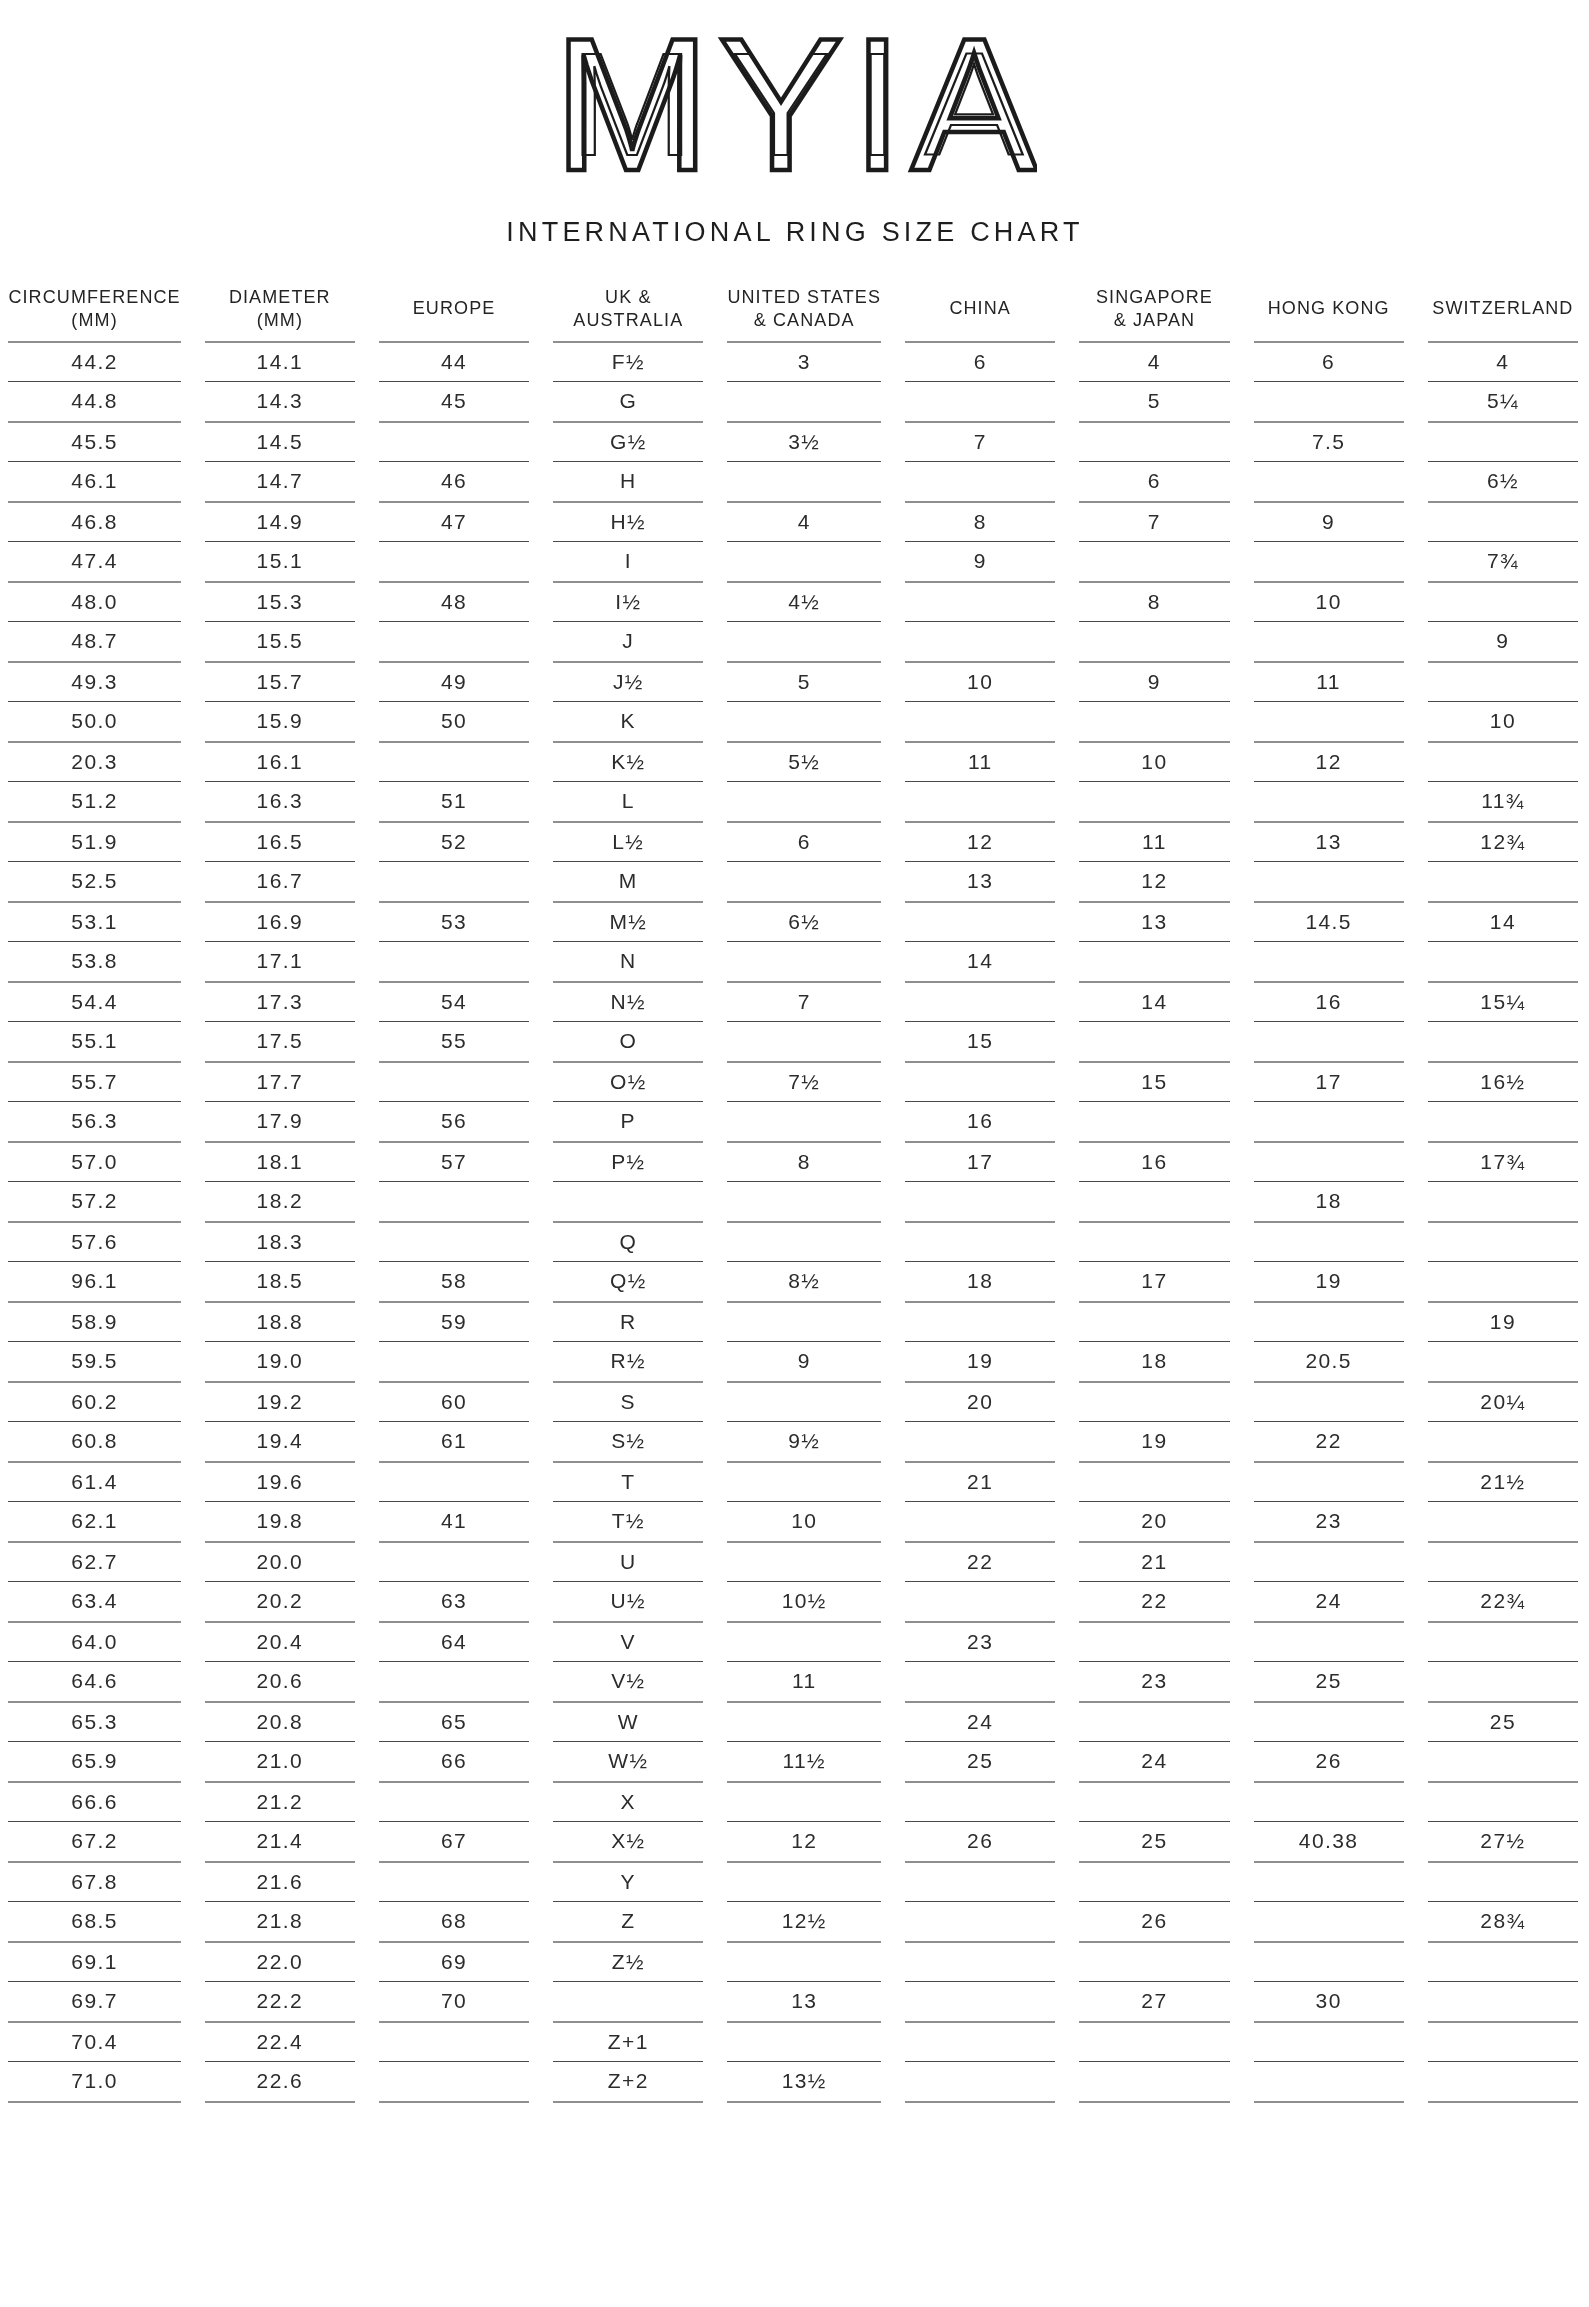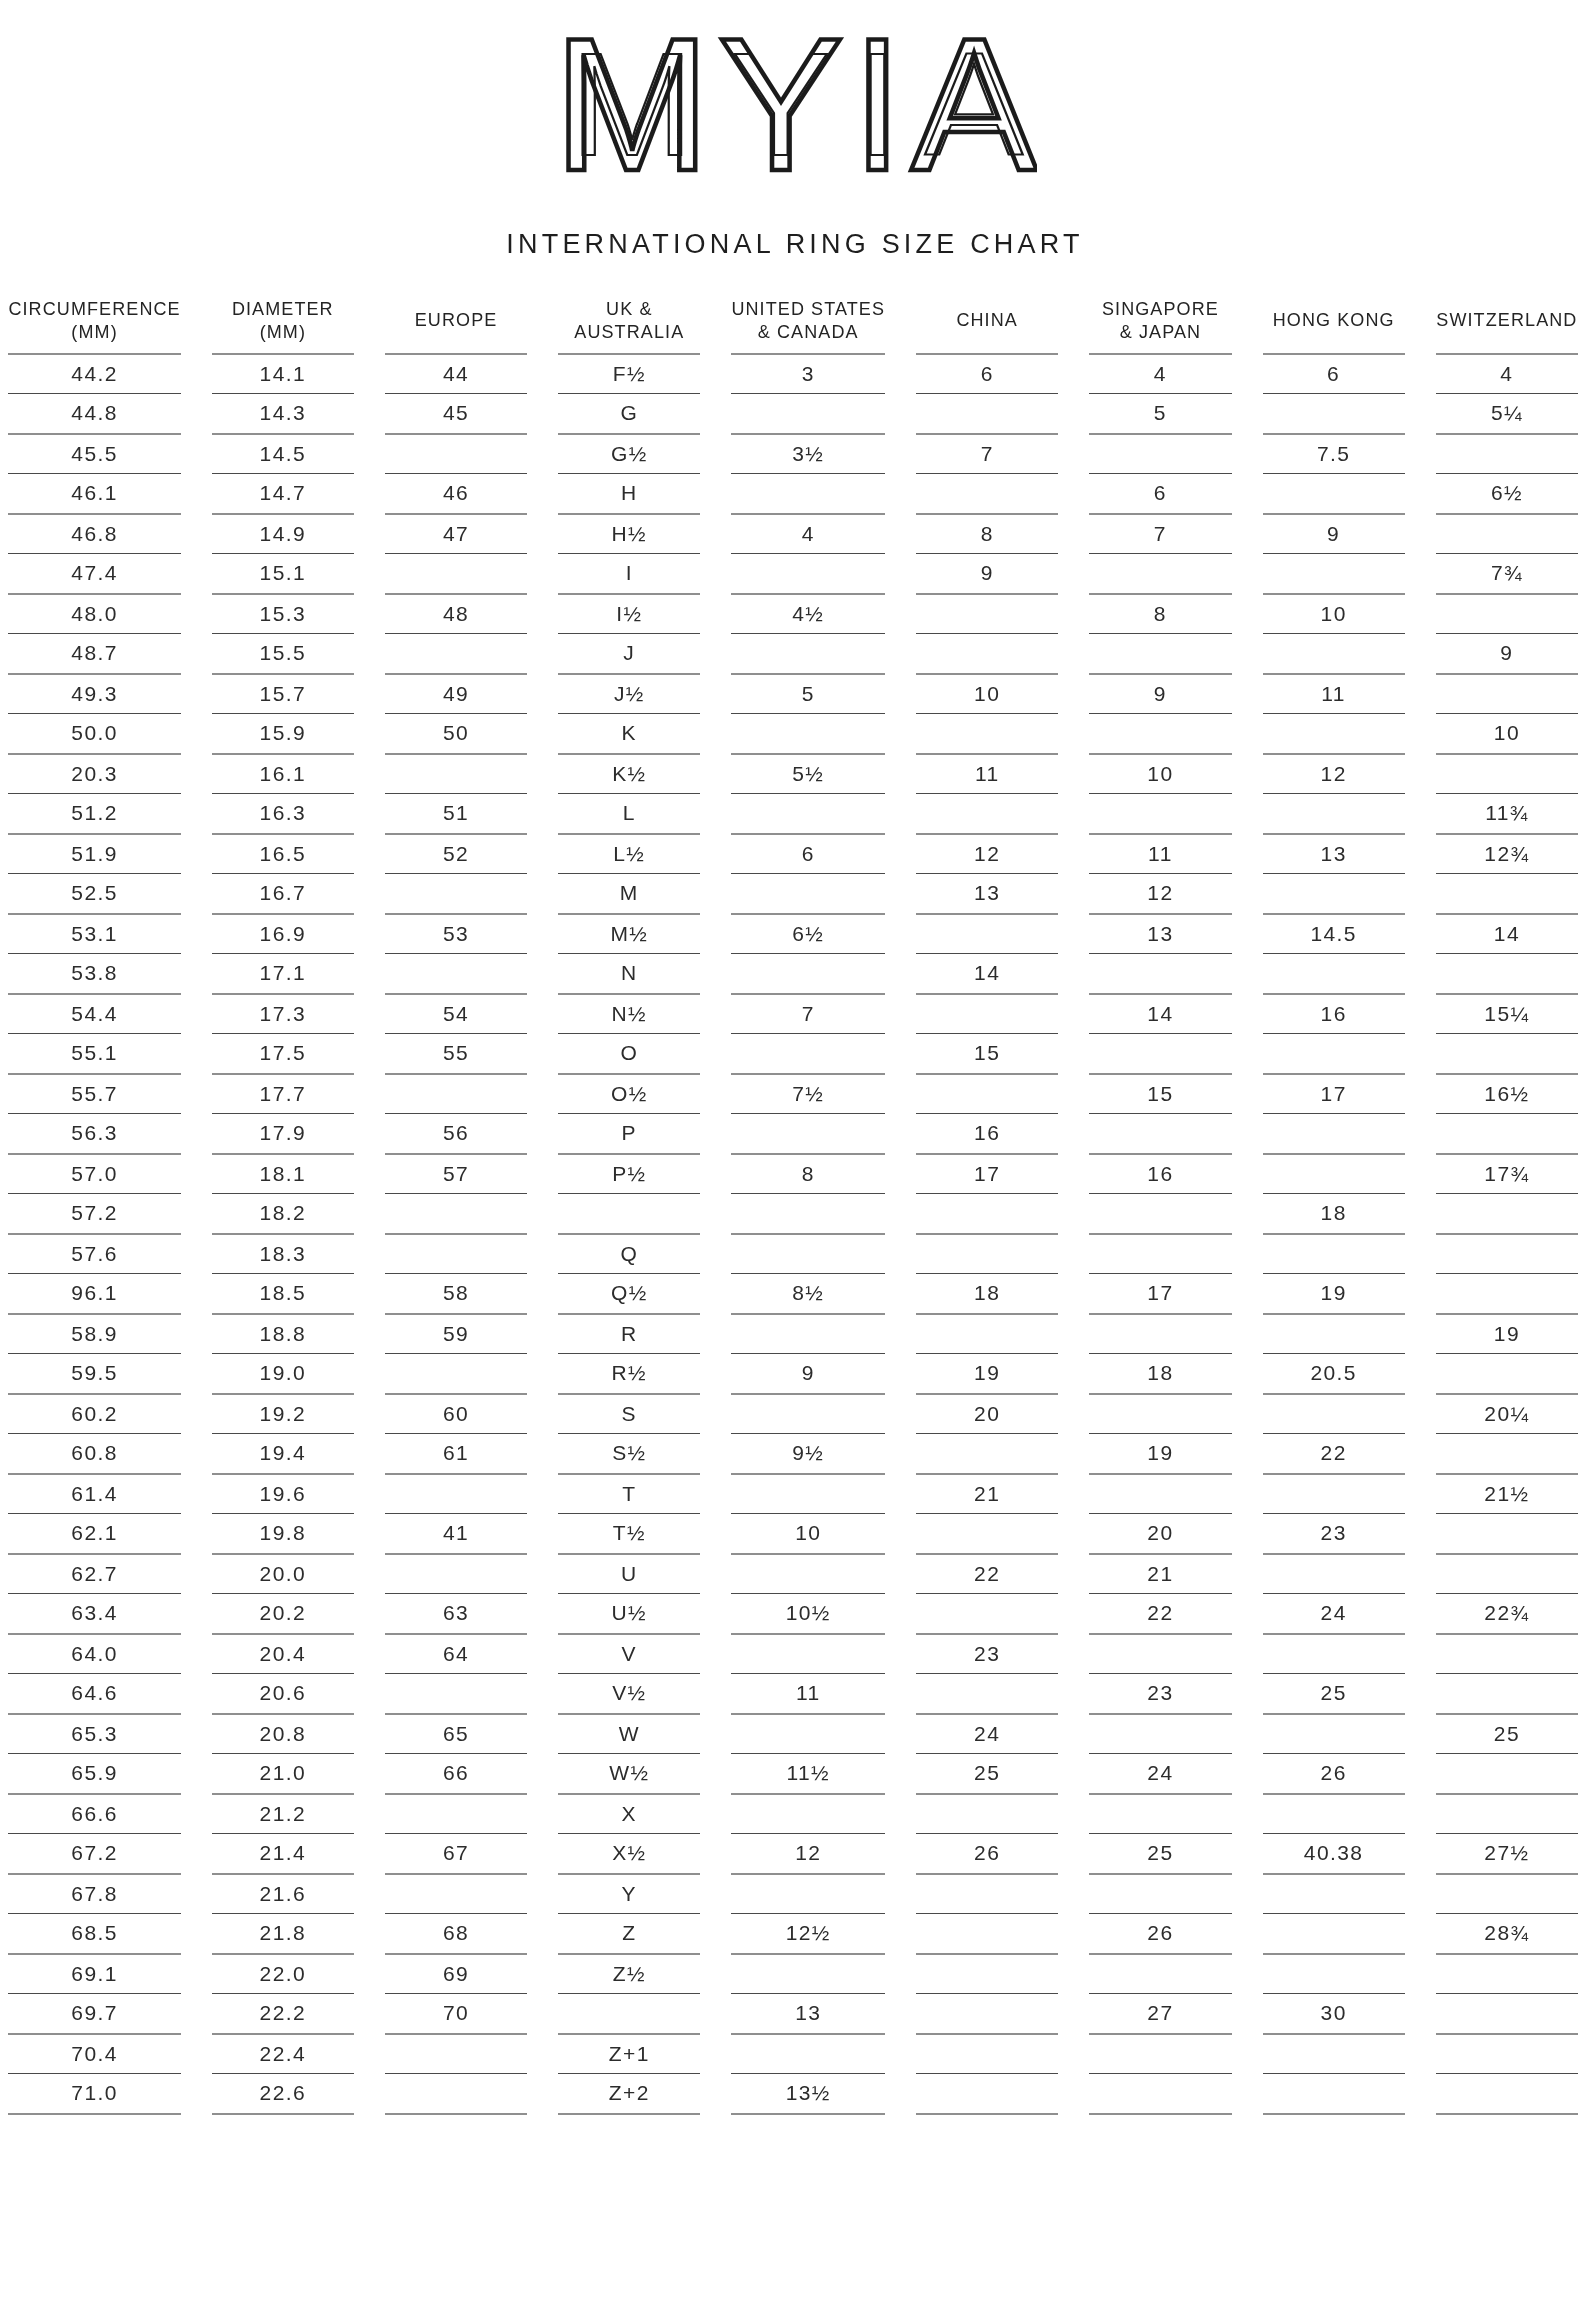--- a/index.html
+++ b/index.html
@@ -16,32 +16,32 @@
     overflow:hidden;
   }
   .logo-wrap{
     padding-top:29.5px;
     text-align:center;
   }
   .logo-wrap svg{display:inline-block;}
   .logo-outer{fill:#ffffff;stroke:#1b1b1b;stroke-width:6.5;}
   .logo-inner{fill:none;stroke:#1b1b1b;stroke-width:3.2;}
   .page-title{
-    margin-top:50px;
+    margin-top:38px;
     text-align:center;
     font-size:27px;
     letter-spacing:4.2px;
     color:#1e1e1e;
     line-height:1;
   }
   .size-grid{
     margin:32px 12px 0 8.4px;
     display:grid;
     grid-template-columns:repeat(9,1fr);
-    column-gap:31px;
+    column-gap:24px;
   }
   .hcell{
     height:63px;
     display:flex;
     flex-direction:column;
     align-items:center;
     justify-content:center;
     font-size:18px;
     letter-spacing:1.1px;
     text-align:center;

